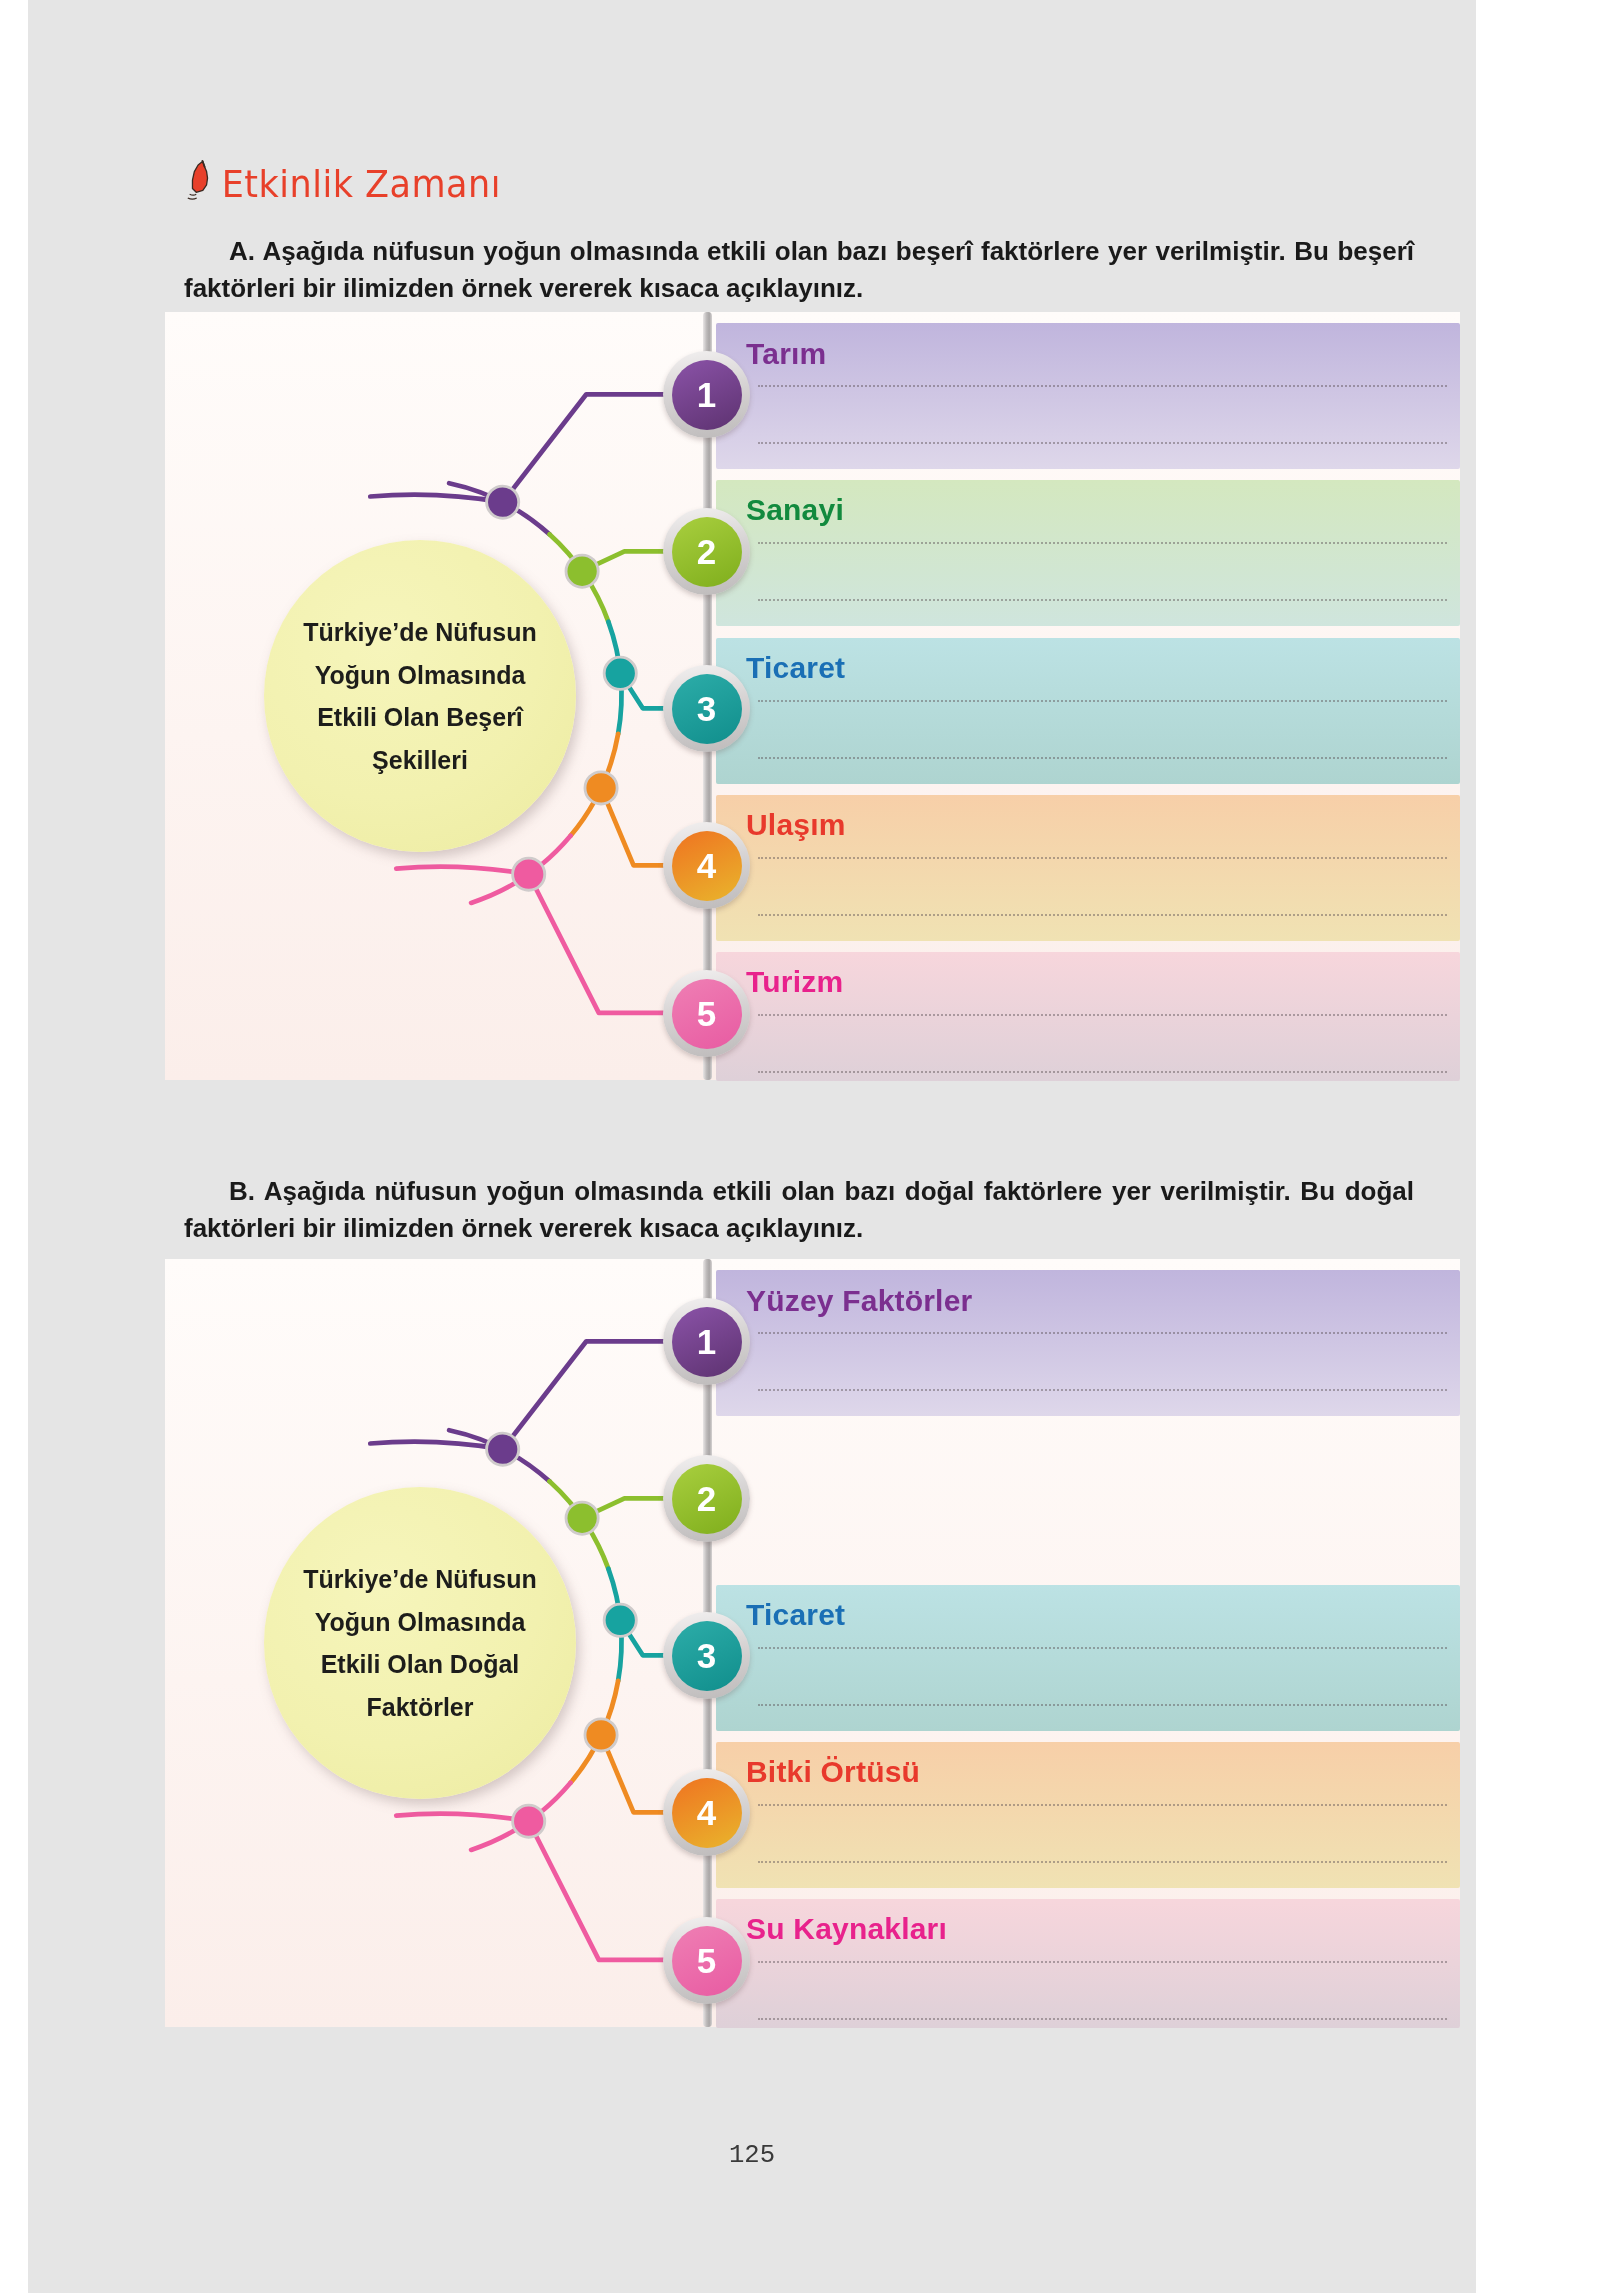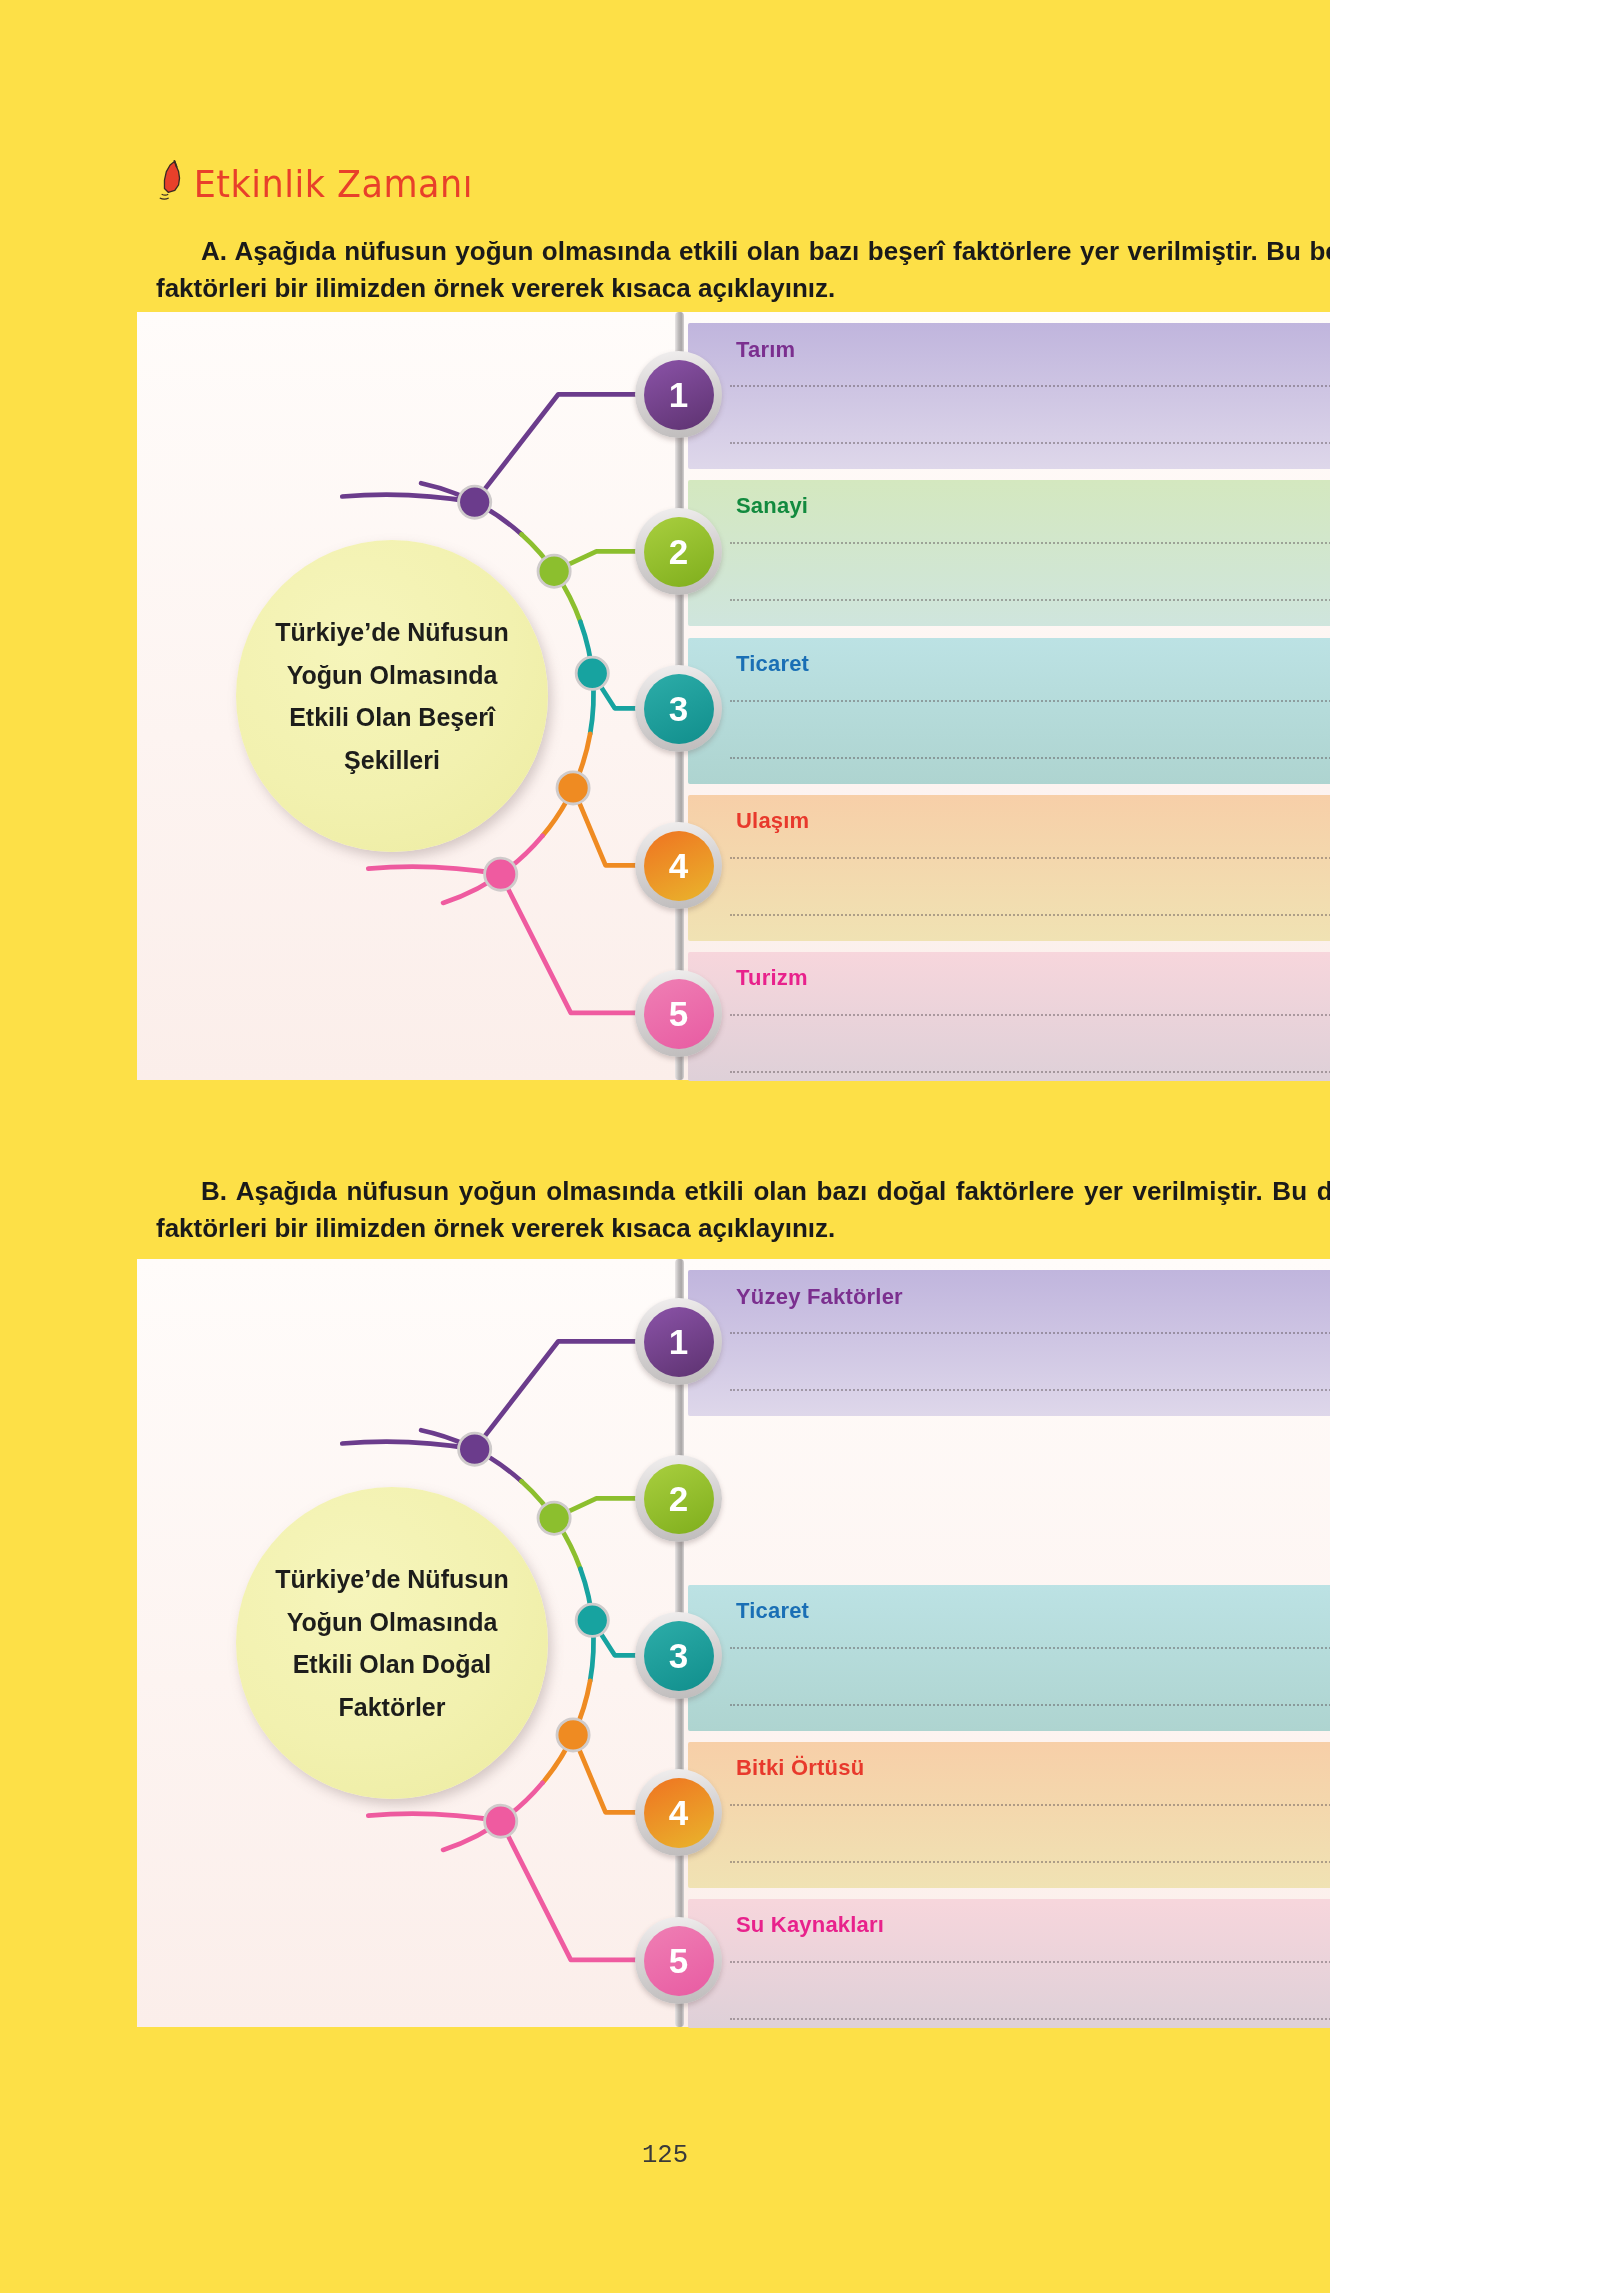--- a/index.html
+++ b/index.html
@@ -4,24 +4,25 @@
 <style>
   * { box-sizing: border-box; margin: 0; padding: 0; }
   html, body {
     width: 1610px;
     height: 2294px;
     background: #ffffff;
     font-family: "Liberation Sans", sans-serif;
   }
   .page {
     position: relative;
-    width: 1330px;
+    width: 1448px;
     height: 2294px;
-    background: #fde047;
+    background: #e5e5e5;
     overflow: hidden;
+    margin-left: 28px;
   }
 
   
   .header-row {
     position: absolute;
     left: 156px;
     top: 159px;
     display: flex;
     align-items: flex-end;
     gap: 5.7px;
@@ -89,23 +90,23 @@
     height: 768px;
   }
   .band {
     position: absolute;
     left: 0;
     width: 744px;
     border-radius: 1.9px;
   }
   .band-label {
     position: absolute;
-    left: 48px;
+    left: 30px;
     top: 13.2px;
-    font-size: 22px;
+    font-size: 30px;
     font-weight: bold;
     letter-spacing: 0.2px;
     white-space: nowrap;
   }
   .band-rule {
     position: absolute;
     left: 42px;
     right: 13.2px;
     height: 0;
     border-top: 2.8px dotted rgba(90,80,85,0.45);

